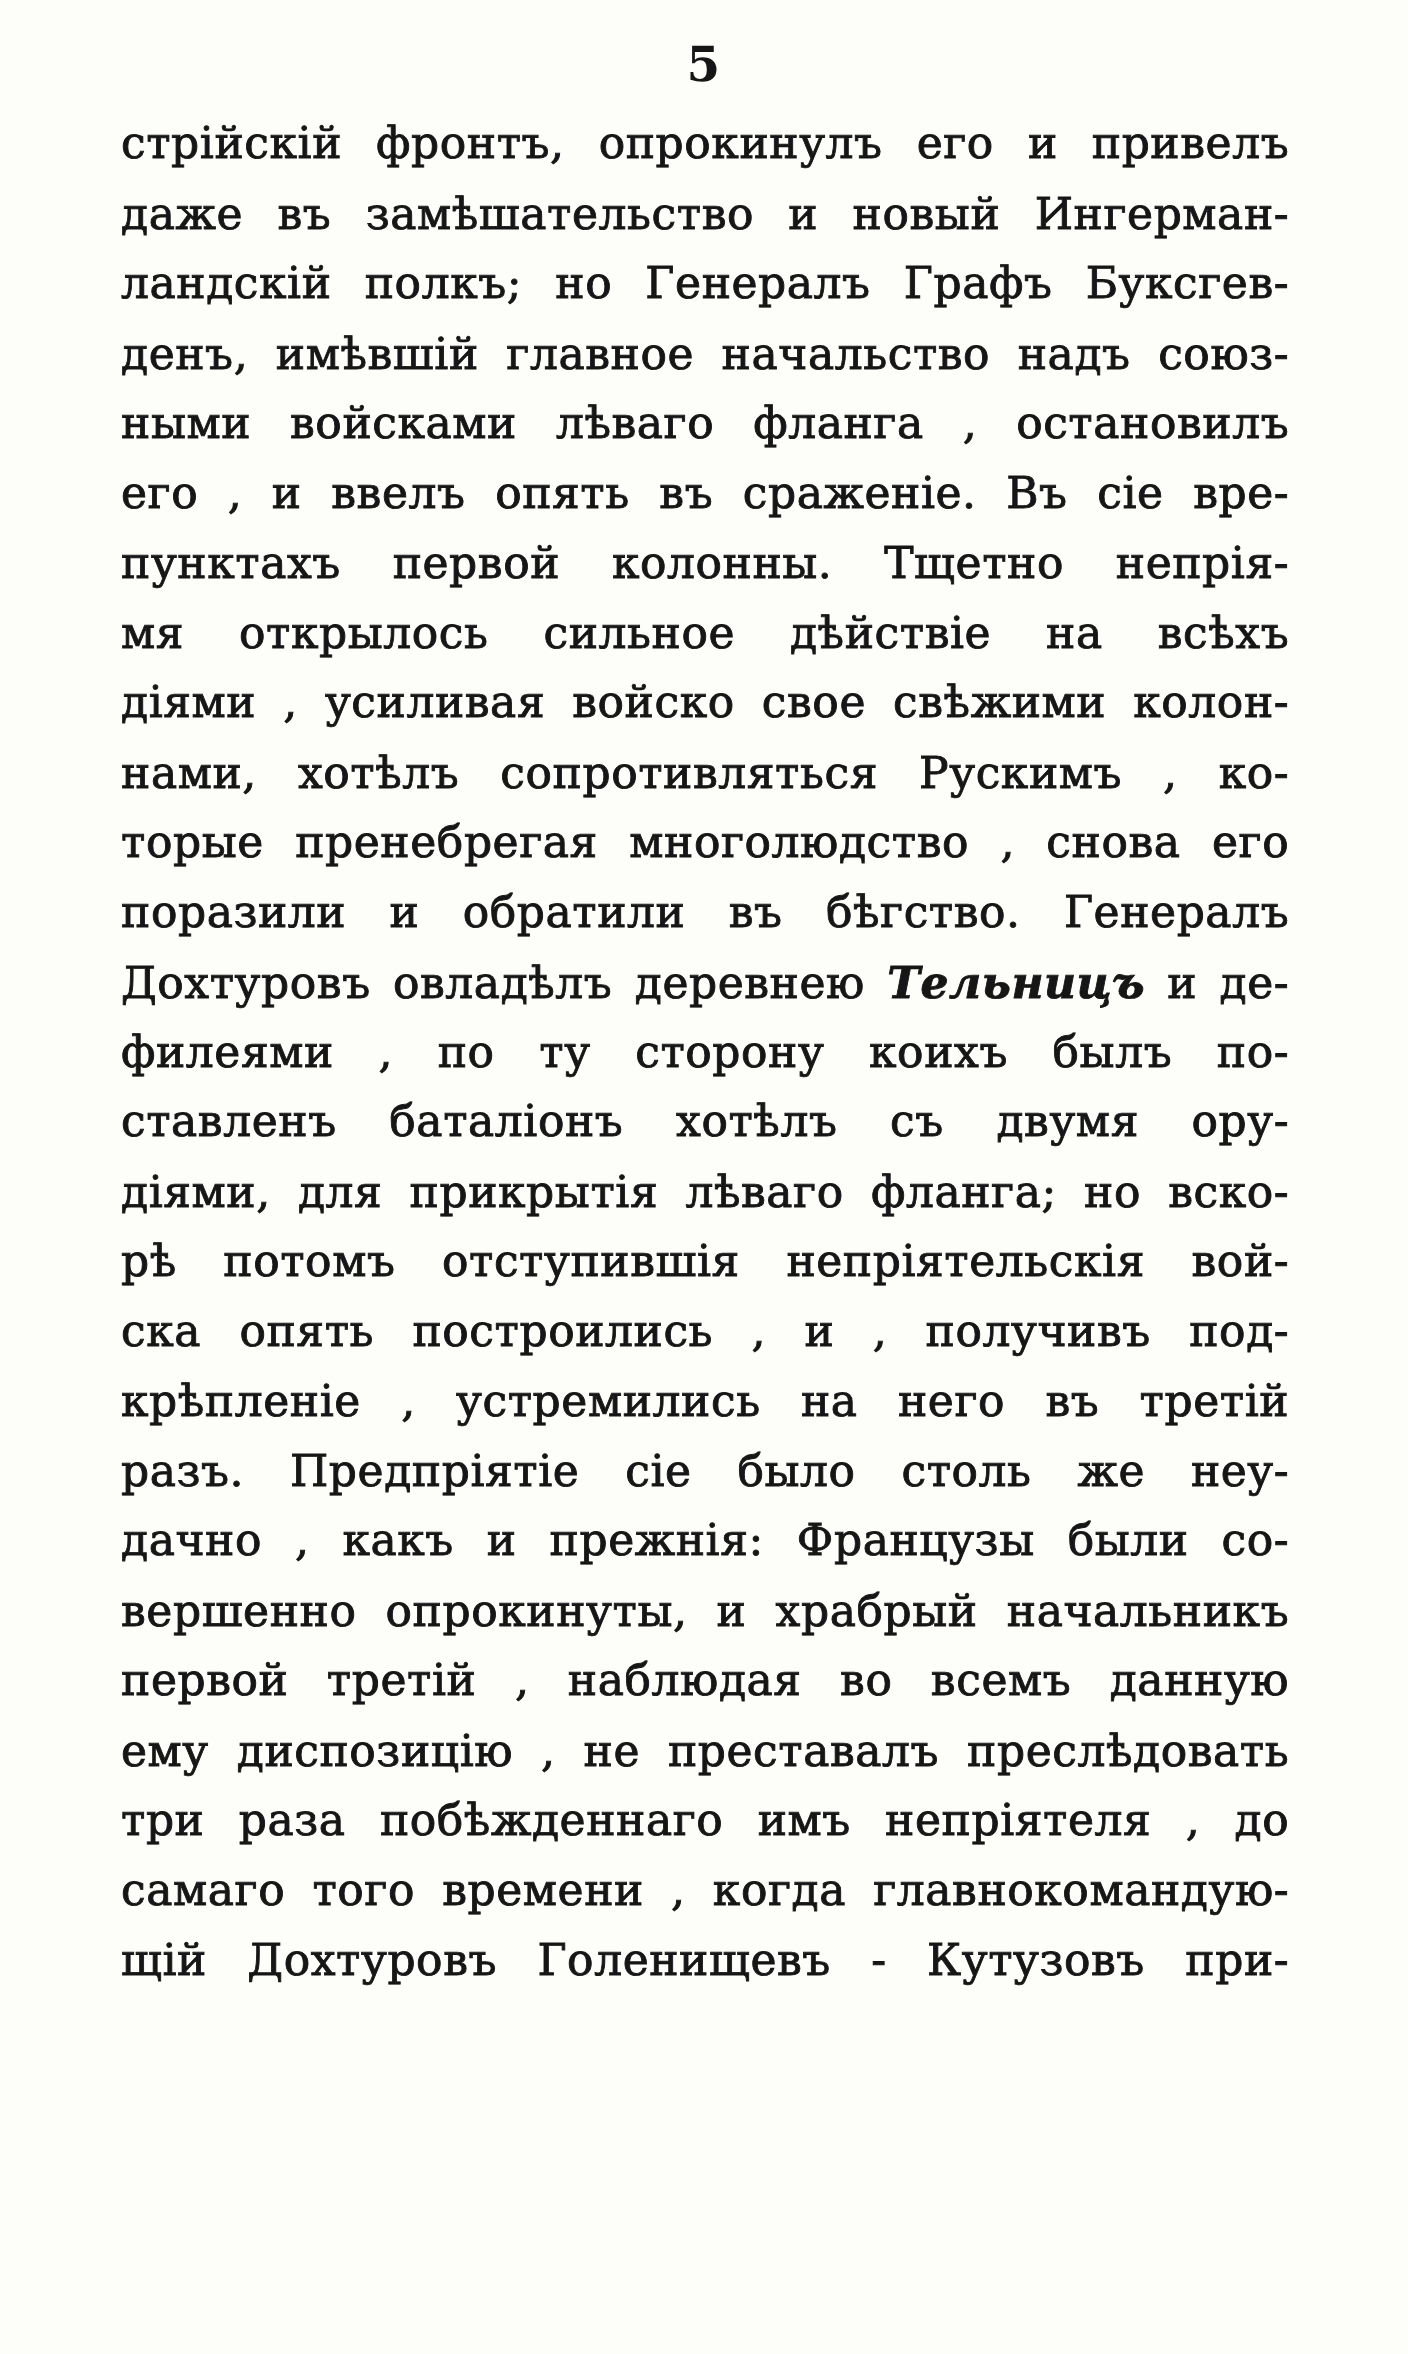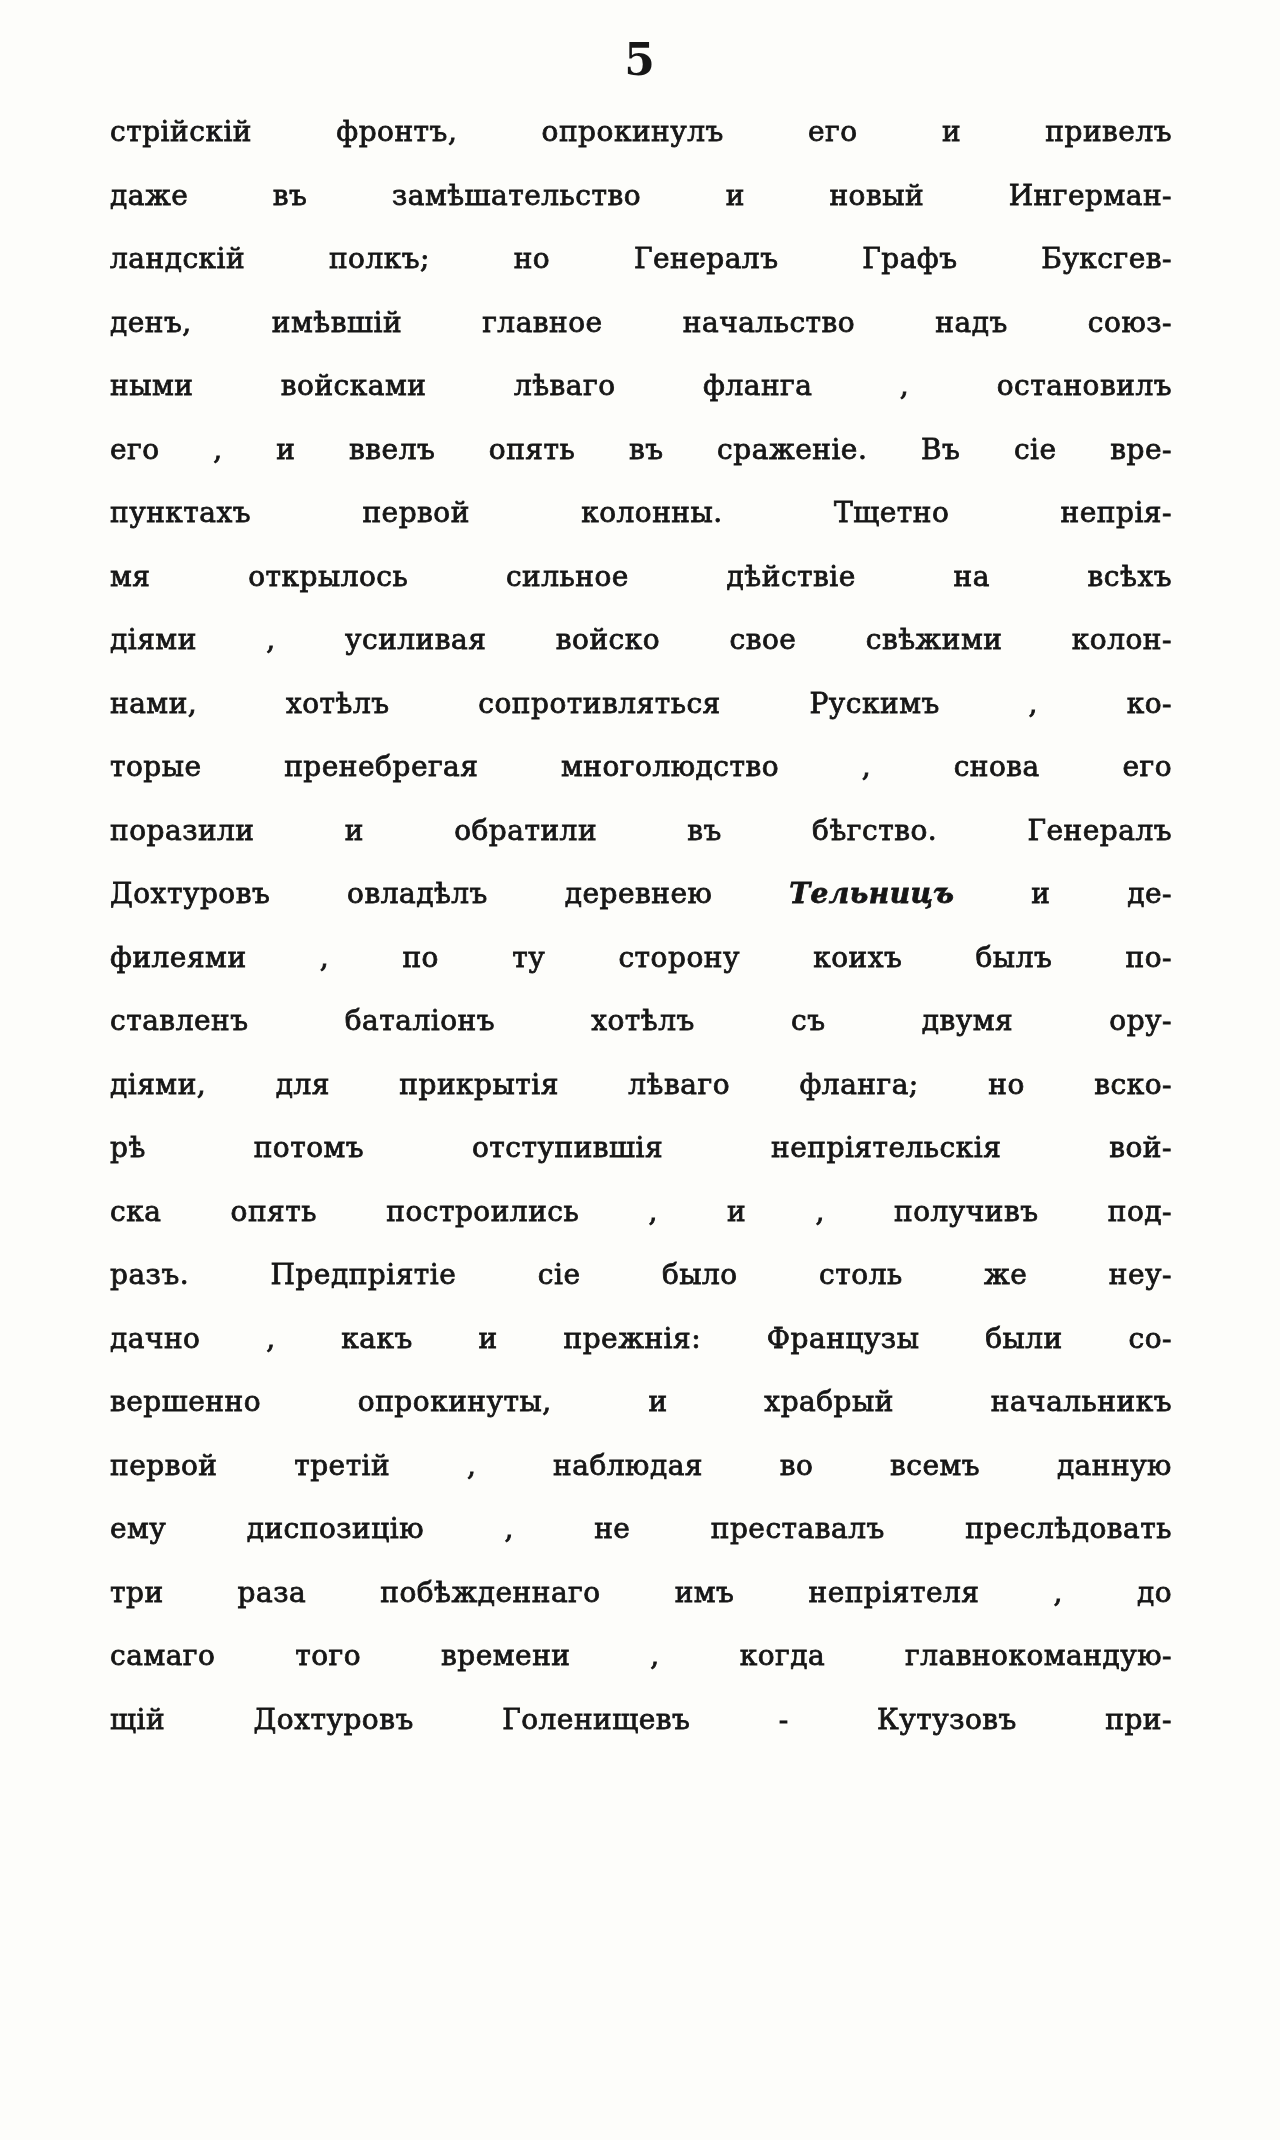--- a/index.html
+++ b/index.html
@@ -32,21 +32,21 @@
   .text-block {
     position: absolute;
     top: 100px;
     left: 110px;
     width: 1062px;
   }
   .line {
     width: 1062px;
     height: 63.5px;
     line-height: 63.5px;
-    font-size: 28px;
+    font-size: 40px;
     text-align: justify;
     text-align-last: justify;
     white-space: normal;
     color: #161616;
     -webkit-text-stroke: 0.8px #161616;
     letter-spacing: 0.5px;
   }
   
   .line::after { content: ""; display: inline-block; width: 100%; height: 0; }
   .it { font-style: italic; font-weight: bold; }
@@ -70,20 +70,21 @@
     <div class="line">діями , усиливая войско свое свѣжими колон-</div>
     <div class="line">нами, хотѣлъ сопротивляться Рускимъ , ко-</div>
     <div class="line">торые пренебрегая многолюдство , снова его</div>
     <div class="line">поразили и обратили въ бѣгство. Генералъ</div>
     <div class="line"><span>Дохтуровъ овладѣлъ деревнею </span><span class="it">Тельницъ</span><span> и де-</span></div>
     <div class="line">филеями , по ту сторону коихъ былъ по-</div>
     <div class="line">ставленъ баталіонъ хотѣлъ съ двумя ору-</div>
     <div class="line">діями, для прикрытія лѣваго фланга; но вско-</div>
     <div class="line">рѣ потомъ отступившія непріятельскія вой-</div>
     <div class="line">ска опять построились , и , получивъ под-</div>
+    <div class="line">крѣпленіе , устремились на него въ третій</div>
     <div class="line">разъ. Предпріятіе сіе было столь же неу-</div>
     <div class="line">дачно , какъ и прежнія: Французы были со-</div>
     <div class="line">вершенно опрокинуты, и храбрый начальникъ</div>
     <div class="line">первой третій , наблюдая во всемъ данную</div>
     <div class="line">ему диспозицію , не преставалъ преслѣдовать</div>
     <div class="line">три раза побѣжденнаго имъ непріятеля , до</div>
     <div class="line">самаго того времени , когда главнокомандую-</div>
     <div class="line">щій Дохтуровъ Голенищевъ - Кутузовъ при-</div>
   </div>
 

